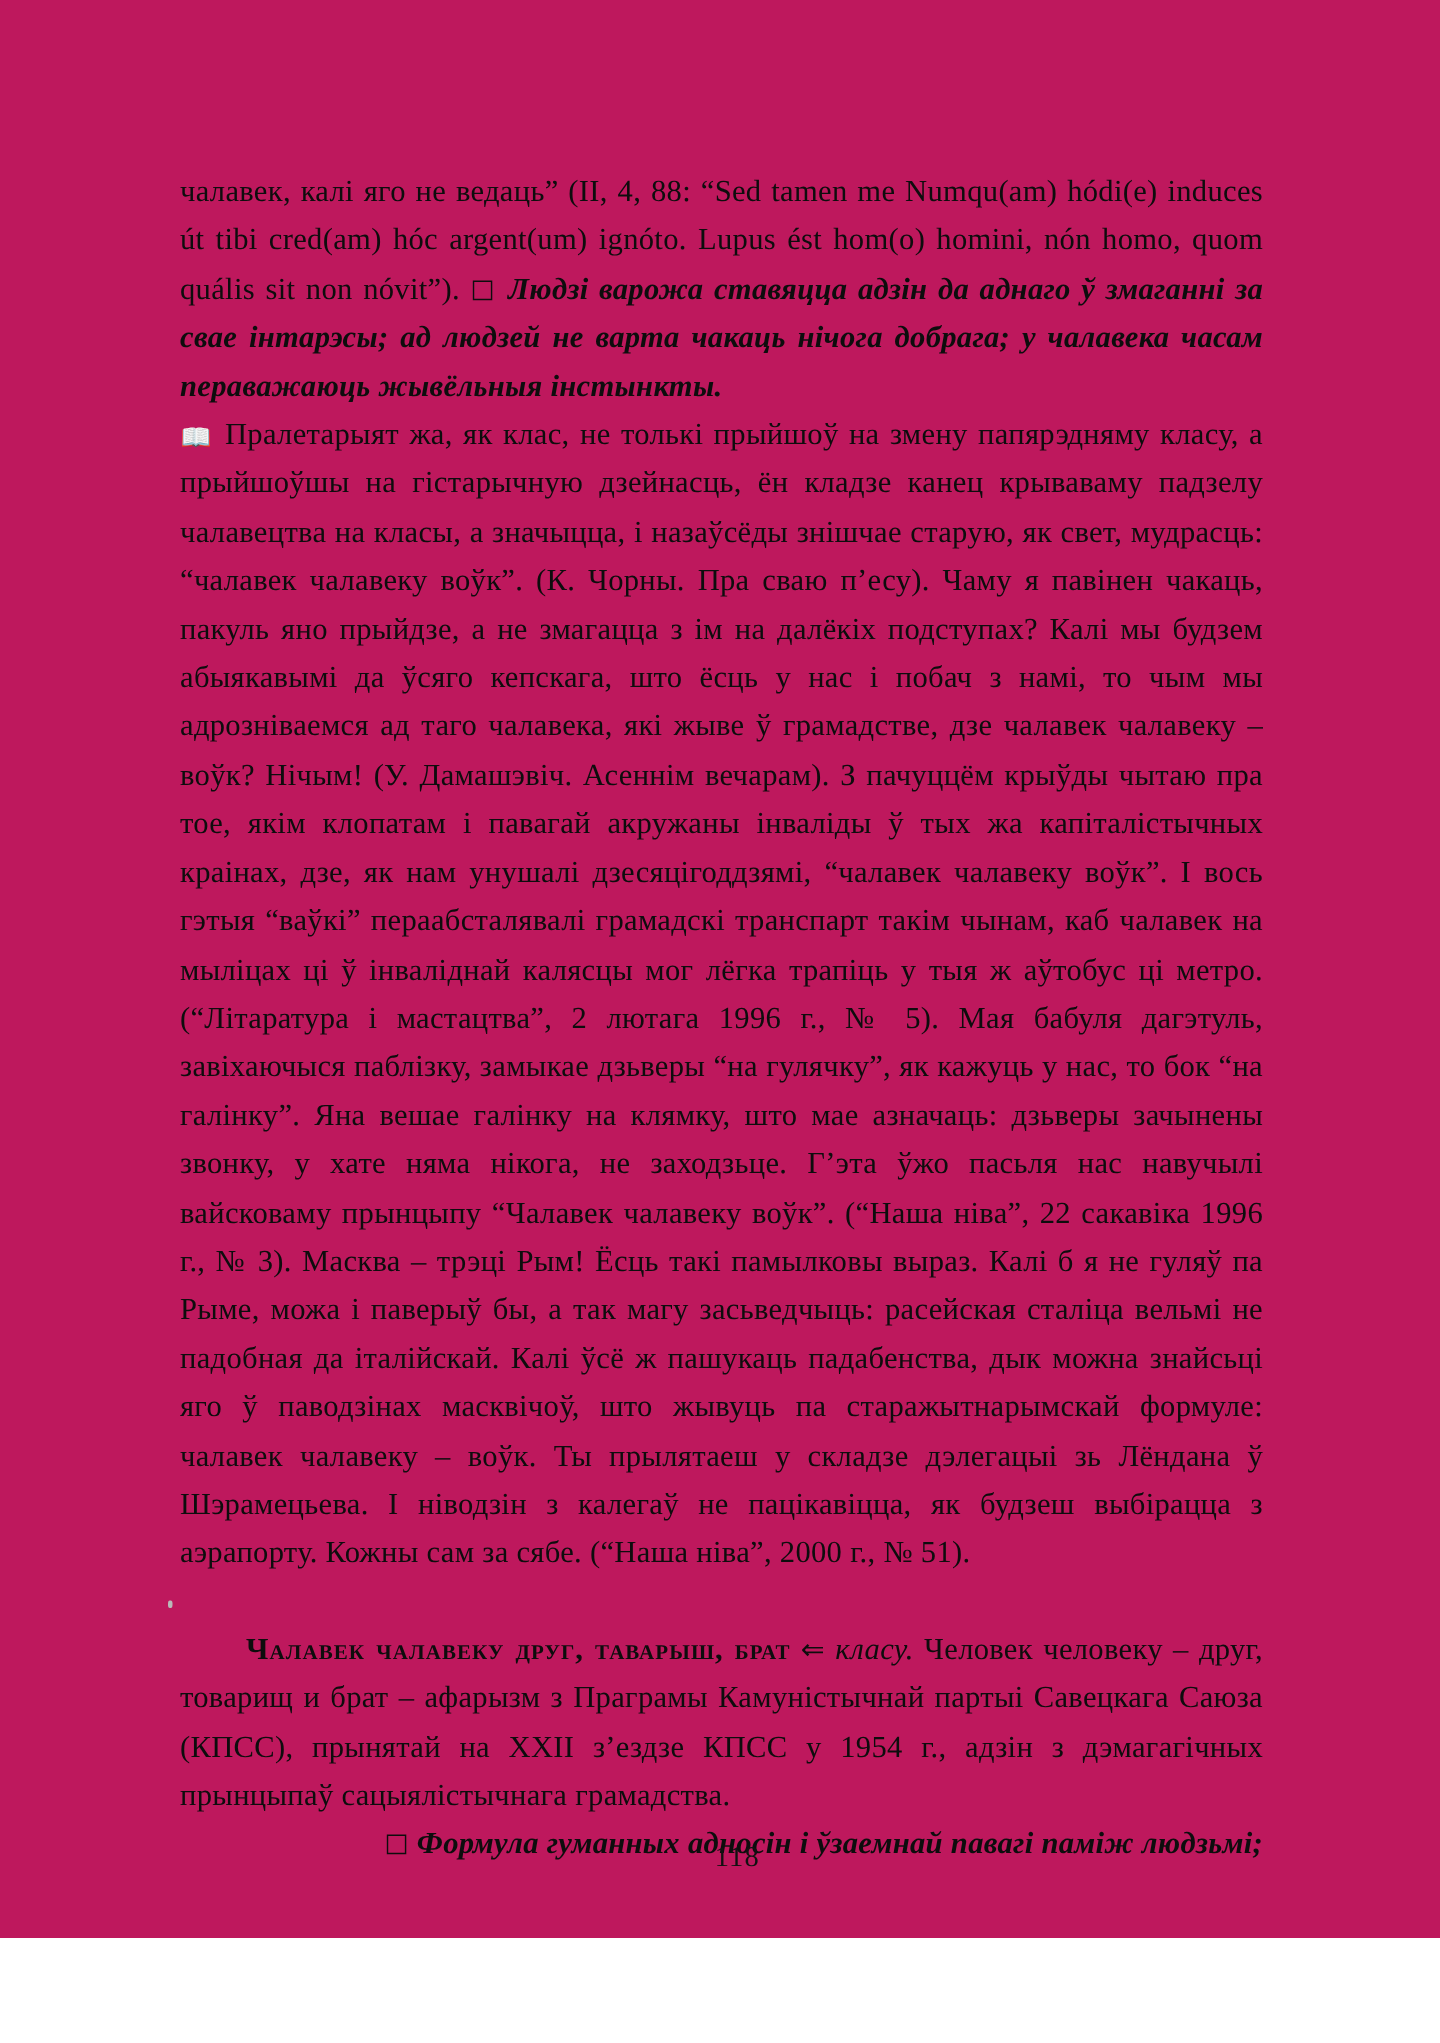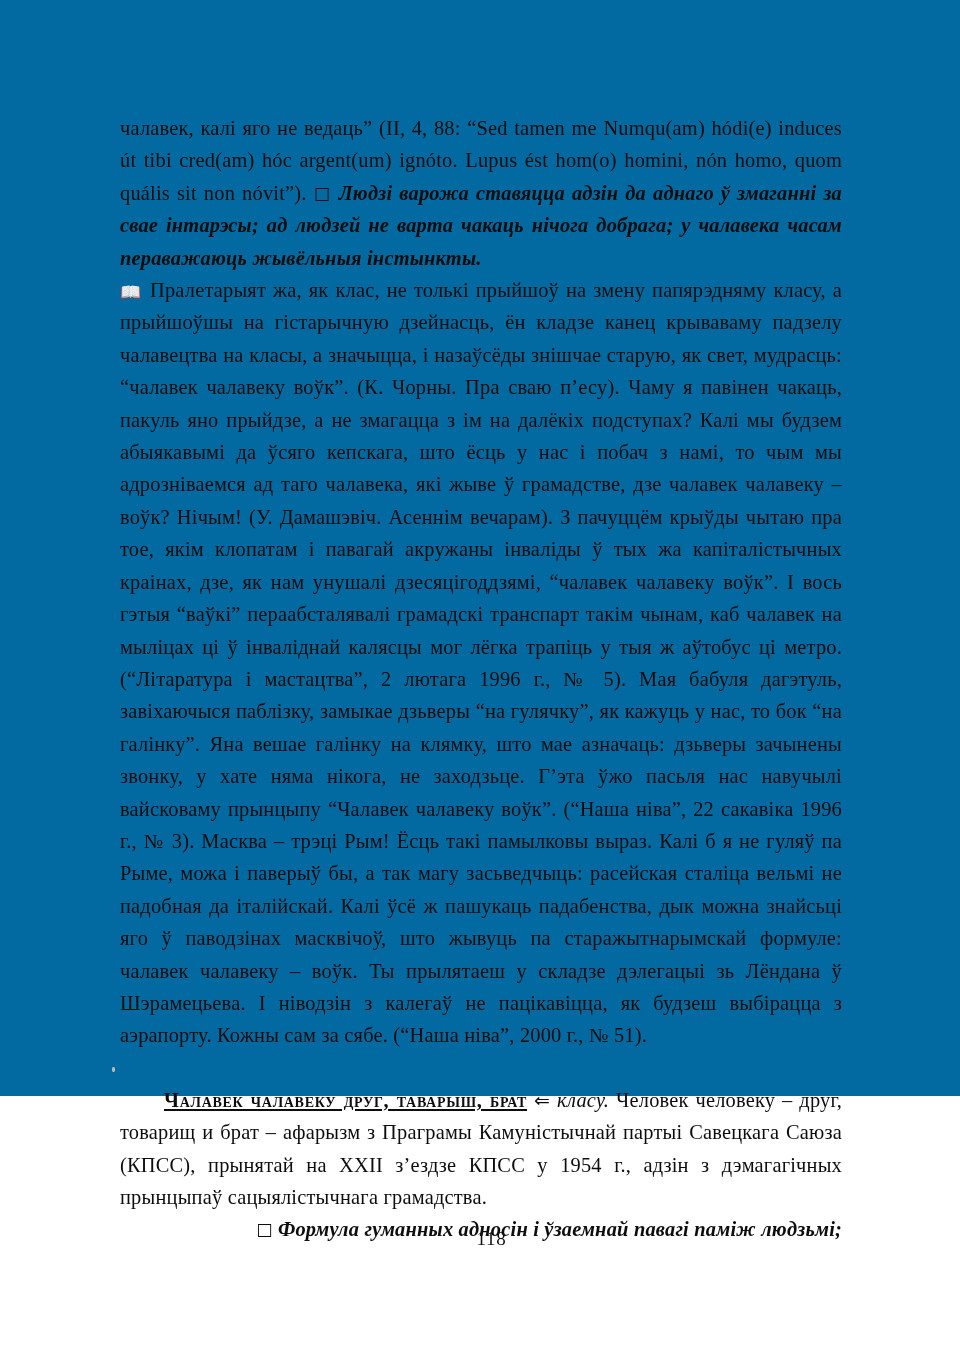--- a/index.html
+++ b/index.html
@@ -10,22 +10,22 @@
     width: 960px;
     height: 1362px;
     background: #ffffff;
     font-family: "Liberation Serif", "DejaVu Serif", serif;
     color: #0d0d0d;
     overflow: hidden;
   }
   .page {
     position: relative;
     width: 960px;
-    height: 1096px;
-    background: #0369a1;
+    height: 1292px;
+    background: #be185d;
     box-sizing: border-box;
   }
   .text-column {
     position: absolute;
     left: 120px;
     top: 112px;
     width: 722px;
   }
   p.para {
     margin: 0;
@@ -64,21 +64,20 @@
   }
   .arrow-left {
     font-family: "DejaVu Sans", sans-serif;
     font-size: 19px;
     font-weight: normal;
   }
   .headword {
     font-weight: bold;
     font-variant: small-caps;
     letter-spacing: 0.035em;
-    text-decoration: underline;
   }
   .sub-line {
     margin: 0;
     font-size: 20.4px;
     line-height: 32.4px;
     text-align: left;
   }
   .sub-indent {
     padding-left: 44px;
   }

